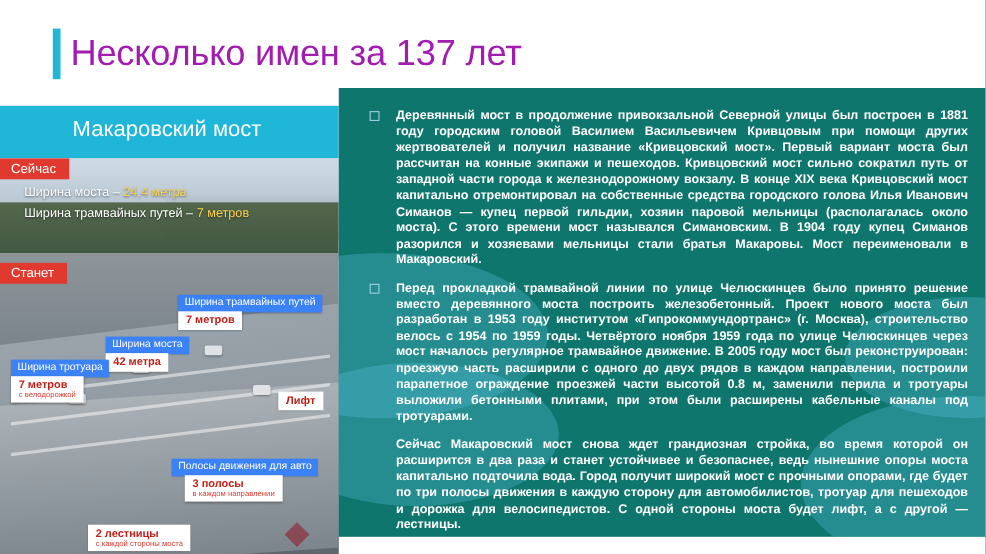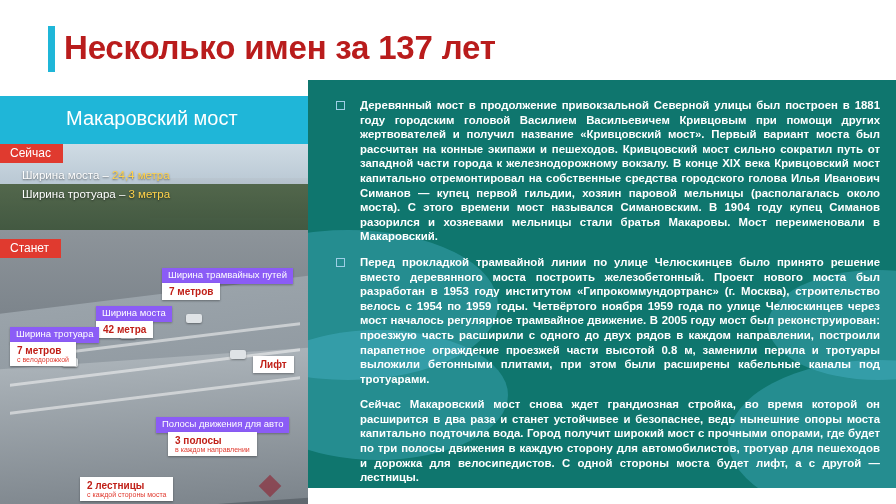--- a/index.html
+++ b/index.html
@@ -25,22 +25,22 @@
   .title-accent {
     position: absolute;
     left: 48px; top: 26px;
     width: 7px; height: 46px;
     background: #1fb6d8;
   }
   .title-text {
     position: absolute;
     left: 64px; top: 29px;
     font-size: 33px;
-    font-weight: bold;
-    color: #b91c1c;
+    font-weight: normal;
+    color: #a21caf;
     letter-spacing: -0.2px;
     white-space: nowrap;
   }
 
   
   .left-panel {
     position: absolute;
     left: 0; top: 96px;
     width: 308px;
     height: 408px;
@@ -111,21 +111,21 @@
     position: absolute;
     width: 16px; height: 9px;
     border-radius: 2px;
     background: #dfe3e6;
     box-shadow: 0 1px 2px rgba(0,0,0,.35);
   }
 
   
   .tag {
     position: absolute;
-    background: #8b5cf6;
+    background: #3b82f6;
     color: #ffffff;
     font-size: 9.5px;
     padding: 2px 6px 3px 6px;
     white-space: nowrap;
     line-height: 1.15;
     box-shadow: 0 1px 2px rgba(0,0,0,.3);
   }
   .tag-white {
     position: absolute;
     background: #ffffff;
@@ -246,22 +246,22 @@
   </div>
 
   <div class="state-label" style="left:0px; top:48px;">Сейчас</div>
 
   <div class="facts" style="top:70px;">
     <div>
       <span>Ширина моста –</span>
       <span class="val">24,4 метра</span>
     </div>
     <div>
-      <span>Ширина тротуара –</span>
-      <span class="val">3 метра</span>
+      <span>Ширина трамвайных путей –</span>
+      <span class="val">7 метров</span>
     </div>
   </div>
 
   <div class="state-label" style="left:0px; top:143px;">Станет</div>
 
   <div class="tag" style="left:162px; top:172px;">Ширина трамвайных путей</div>
   <div class="tag-white" style="left:162px; top:187px;">7 метров</div>
 
   <div class="tag" style="left:96px; top:210px;text-align:center;">Ширина моста</div>
   <div class="tag-white" style="left:96px; top:225px;">42 метра</div>

